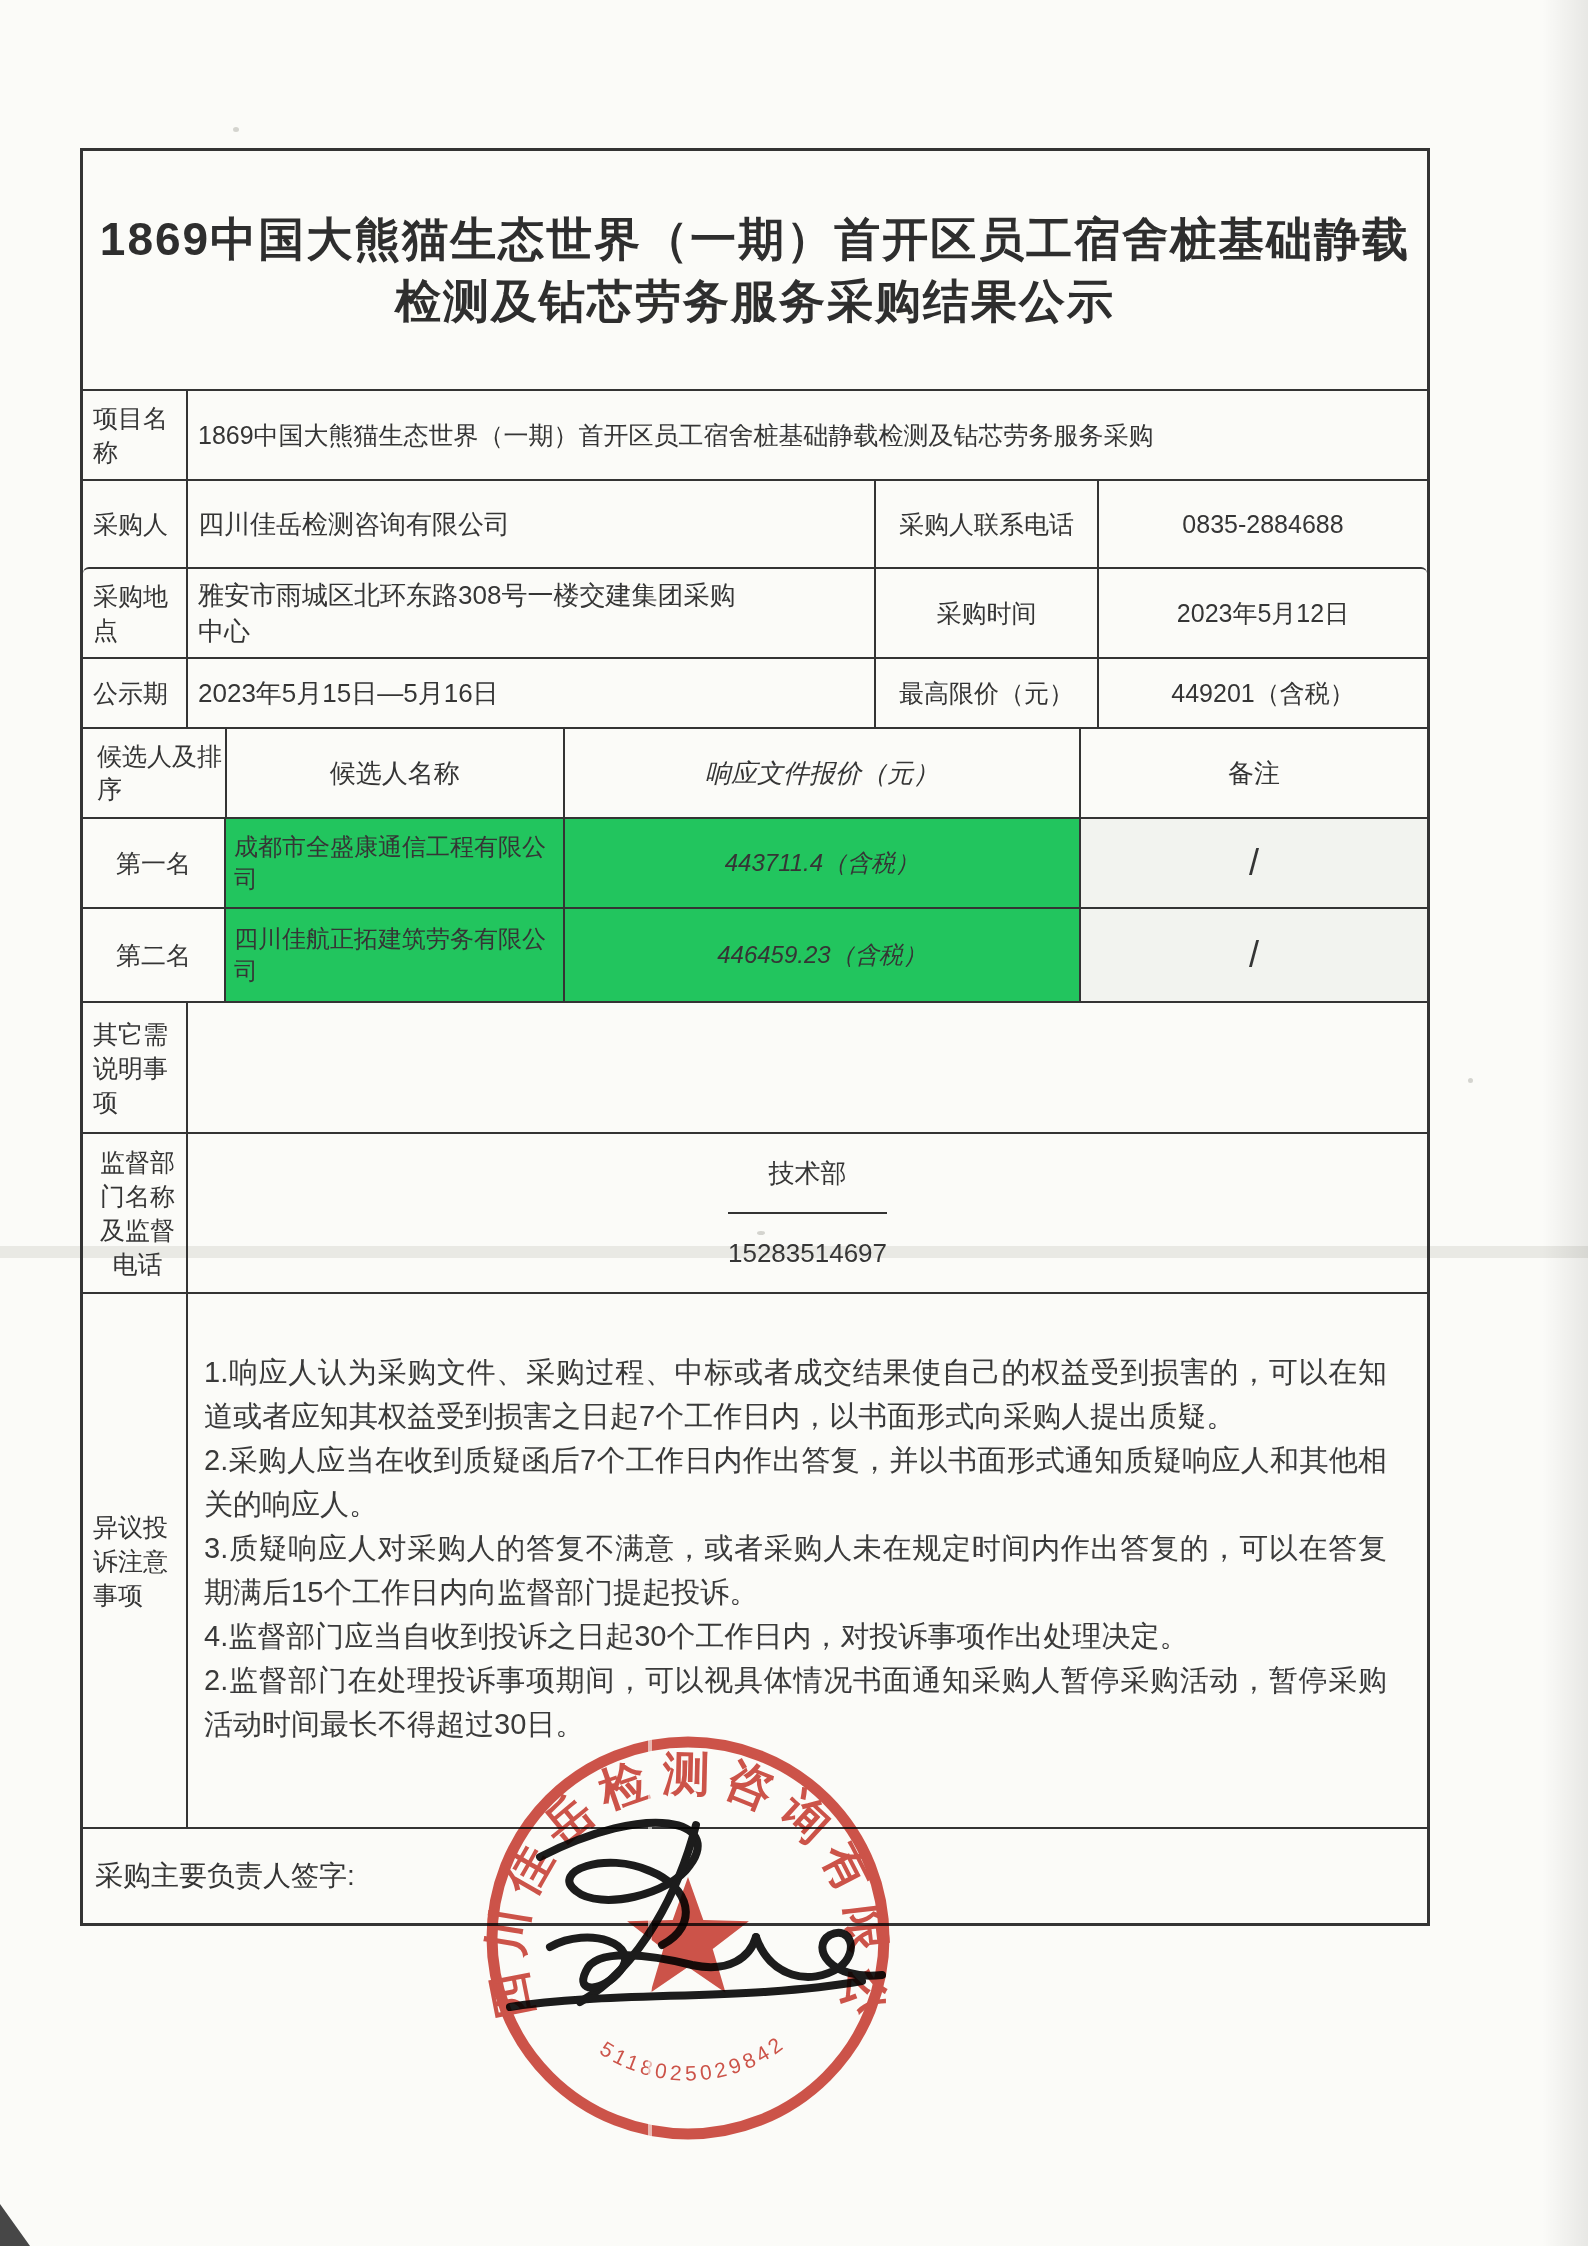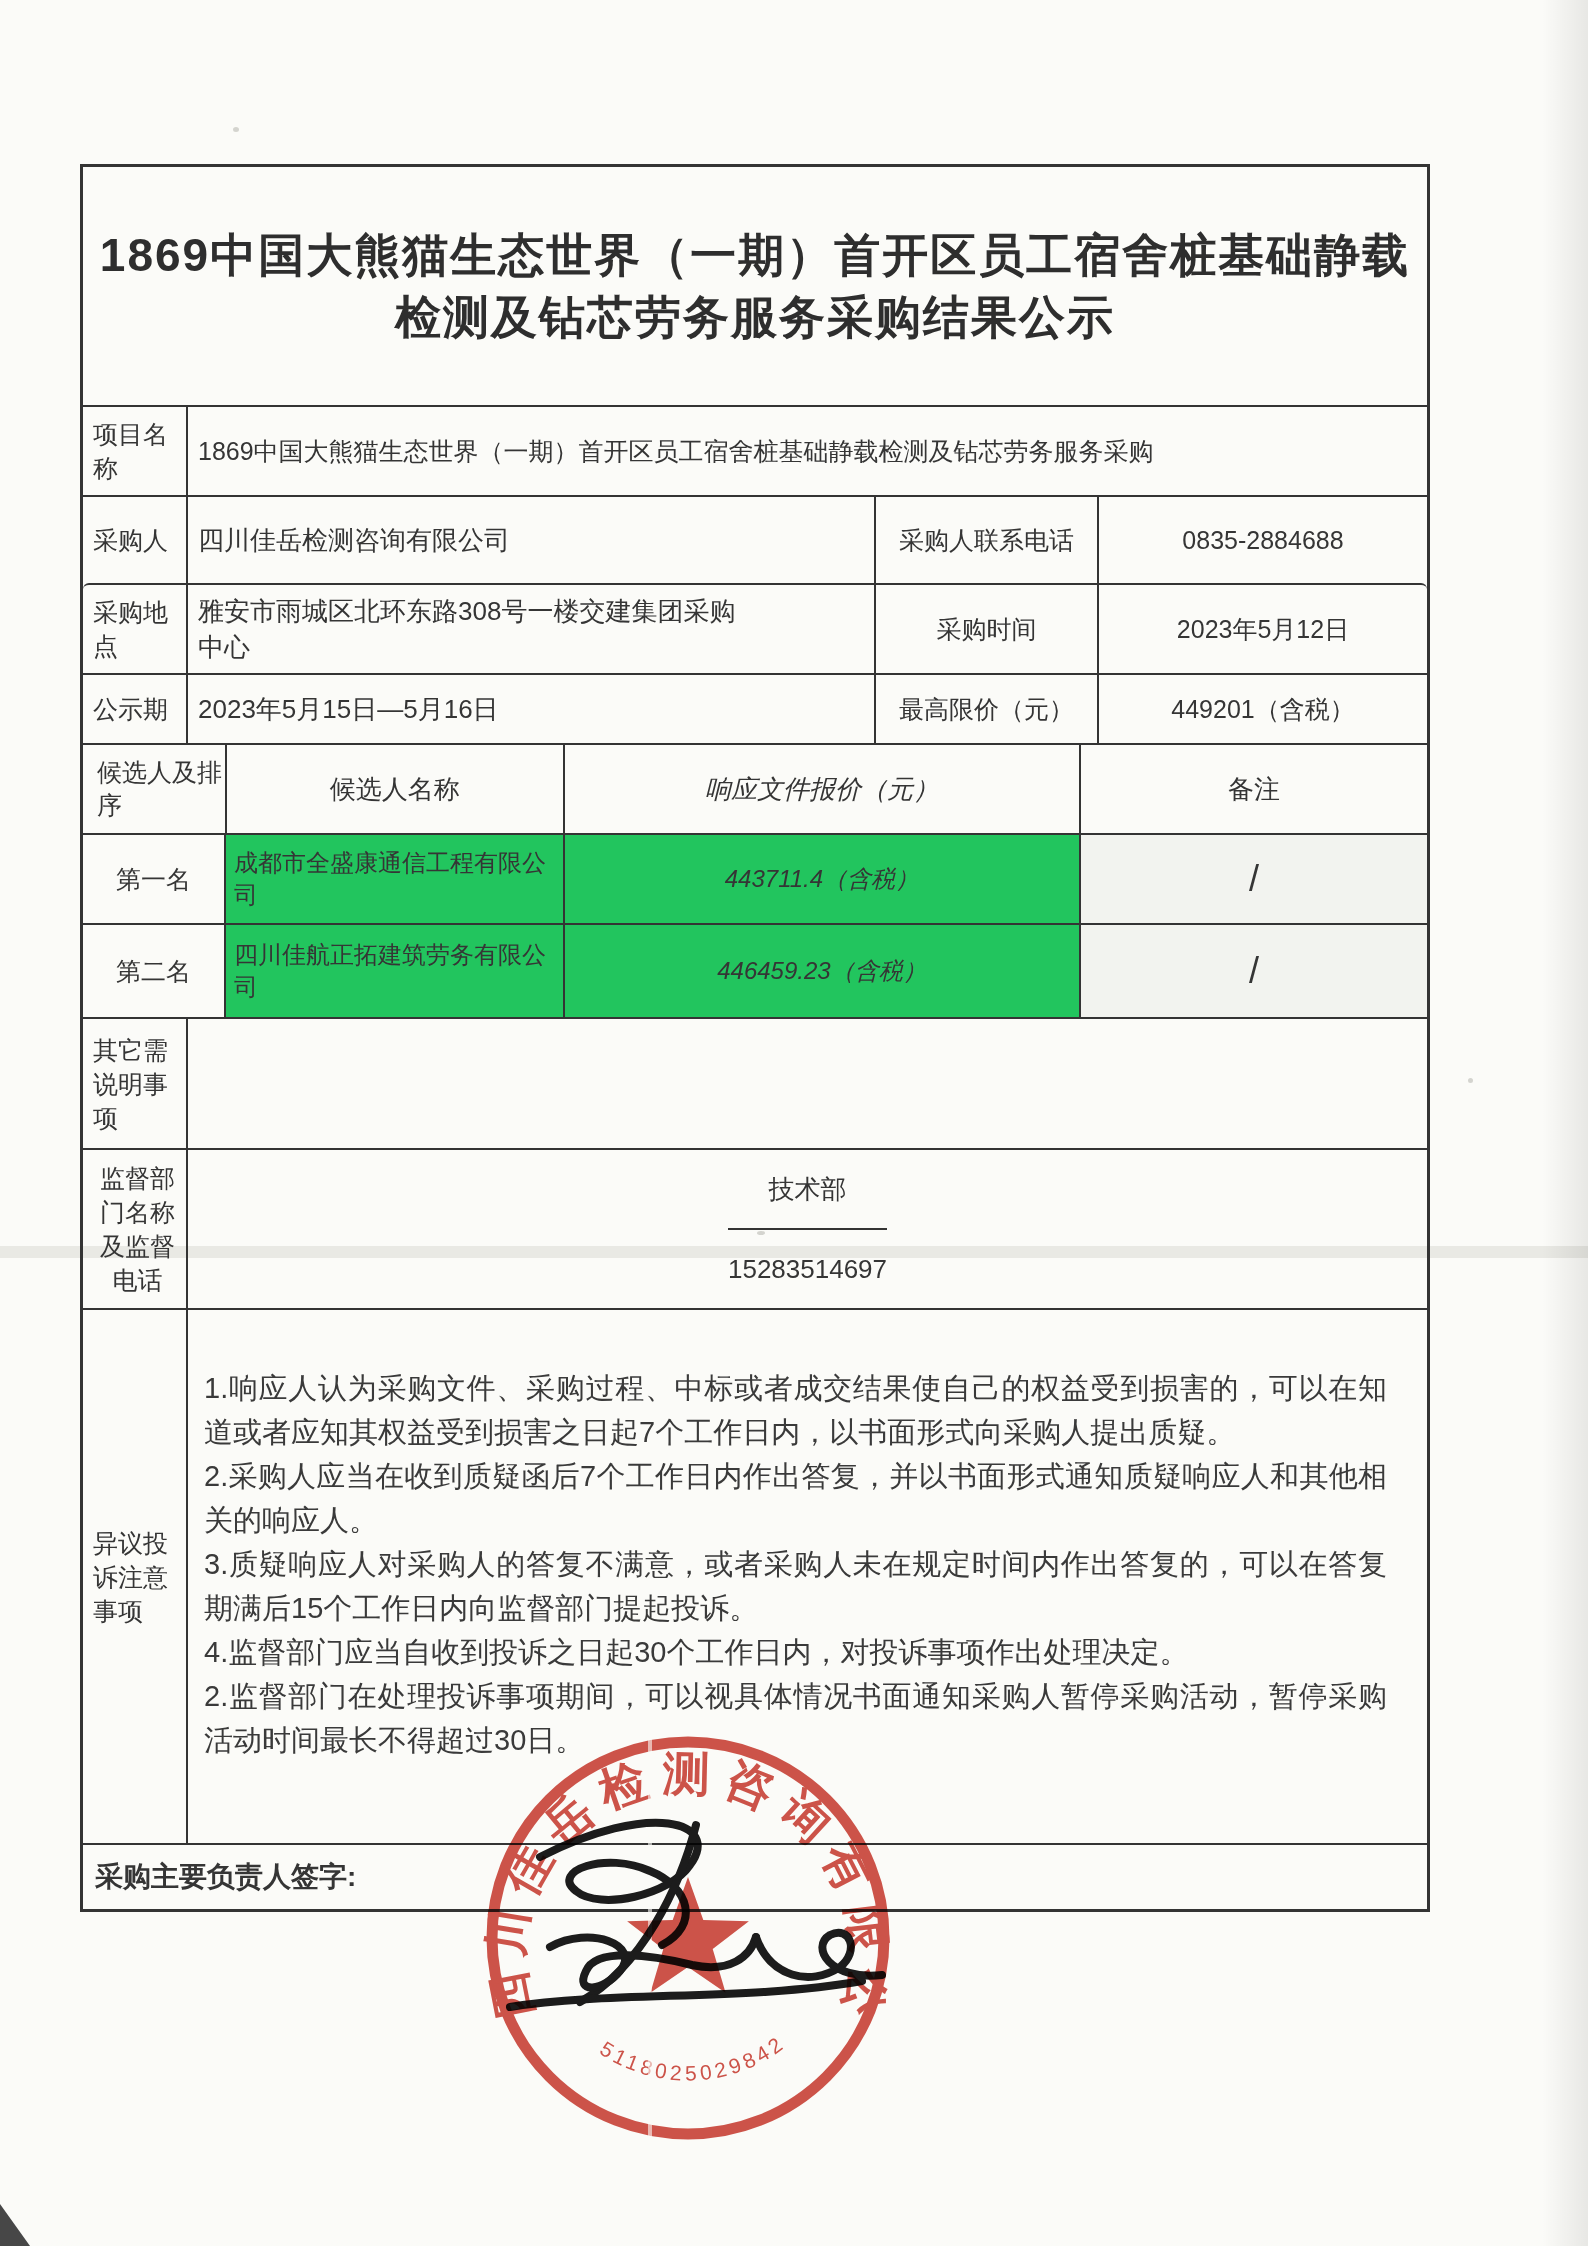--- a/index.html
+++ b/index.html
@@ -6,21 +6,21 @@
   .page{position:relative;width:1588px;height:2246px;background:#fbfbf8;overflow:hidden;
         font-family:"Liberation Sans","DejaVu Sans",sans-serif;color:#353535;}
   .edge-r{position:absolute;right:0;top:0;width:46px;height:100%;
           background:linear-gradient(to right,rgba(0,0,0,0),rgba(0,0,0,0.08));}
   .corner-mark{position:absolute;left:0;bottom:0;width:0;height:0;
           border-left:30px solid #474747;border-top:42px solid transparent;}
   .streak{position:absolute;left:0;top:1246px;width:100%;height:12px;background:rgba(185,185,176,0.28);}
   .speck{position:absolute;border-radius:50%;background:#9a9a92;opacity:.4;}
 
   
-  .tbl{position:absolute;left:80px;top:164px;width:1344px;border:3px solid #343434;}
+  .tbl{position:absolute;left:80px;top:148px;width:1344px;border:3px solid #343434;}
   .row{display:flex;border-top:2px solid #343434;box-sizing:border-box;}
   .row.first{border-top:none;}
   .c{box-sizing:border-box;border-left:2px solid #343434;display:flex;align-items:center;overflow:hidden;}
   .c.cf{border-left:none;}
   .lbl{width:103px;padding-left:10px;font-size:25px;line-height:34px;}
   .lbl2{width:223px;justify-content:center;font-size:25px;text-align:center;}
   .val{flex:1;padding:0 50px 0 10px;font-size:26px;line-height:36px;}
   .val2{width:330px;justify-content:center;font-size:25px;}
   .title-row{height:238px;align-items:center;justify-content:center;}
   .title{width:100%;text-align:center;font-size:46px;line-height:62px;font-weight:bold;
@@ -137,21 +137,21 @@
       <div class="c cf lbl">异议投诉注意事项</div>
       <div class="c disp-text">
         <div class="item">1.响应人认为采购文件、采购过程、中标或者成交结果使自己的权益受到损害的，可以在知道或者应知其权益受到损害之日起7个工作日内，以书面形式向采购人提出质疑。</div>
         <div class="item">2.采购人应当在收到质疑函后7个工作日内作出答复，并以书面形式通知质疑响应人和其他相关的响应人。</div>
         <div class="item">3.质疑响应人对采购人的答复不满意，或者采购人未在规定时间内作出答复的，可以在答复期满后15个工作日内向监督部门提起投诉。</div>
         <div class="item">4.监督部门应当自收到投诉之日起30个工作日内，对投诉事项作出处理决定。</div>
         <div class="item">2.监督部门在处理投诉事项期间，可以视具体情况书面通知采购人暂停采购活动，暂停采购活动时间最长不得超过30日。</div>
       </div>
     </div>
 
-    <div class="row" style="height:66px;font-weight:bold;">
+    <div class="row" style="height:96px;">
       <div class="c cf sign-cell">采购主要负责人签字:</div>
     </div>
 
   </div>
 
   <svg class="stamp" viewBox="0 0 420 420">
     <defs>
       <path id="arcTop" d="M 62,300 A 165,165 0 1 1 358,300" fill="none"></path>
       <path id="arcBot" d="M 88,295 A 158,158 0 0 0 332,295" fill="none"></path>
     </defs>

